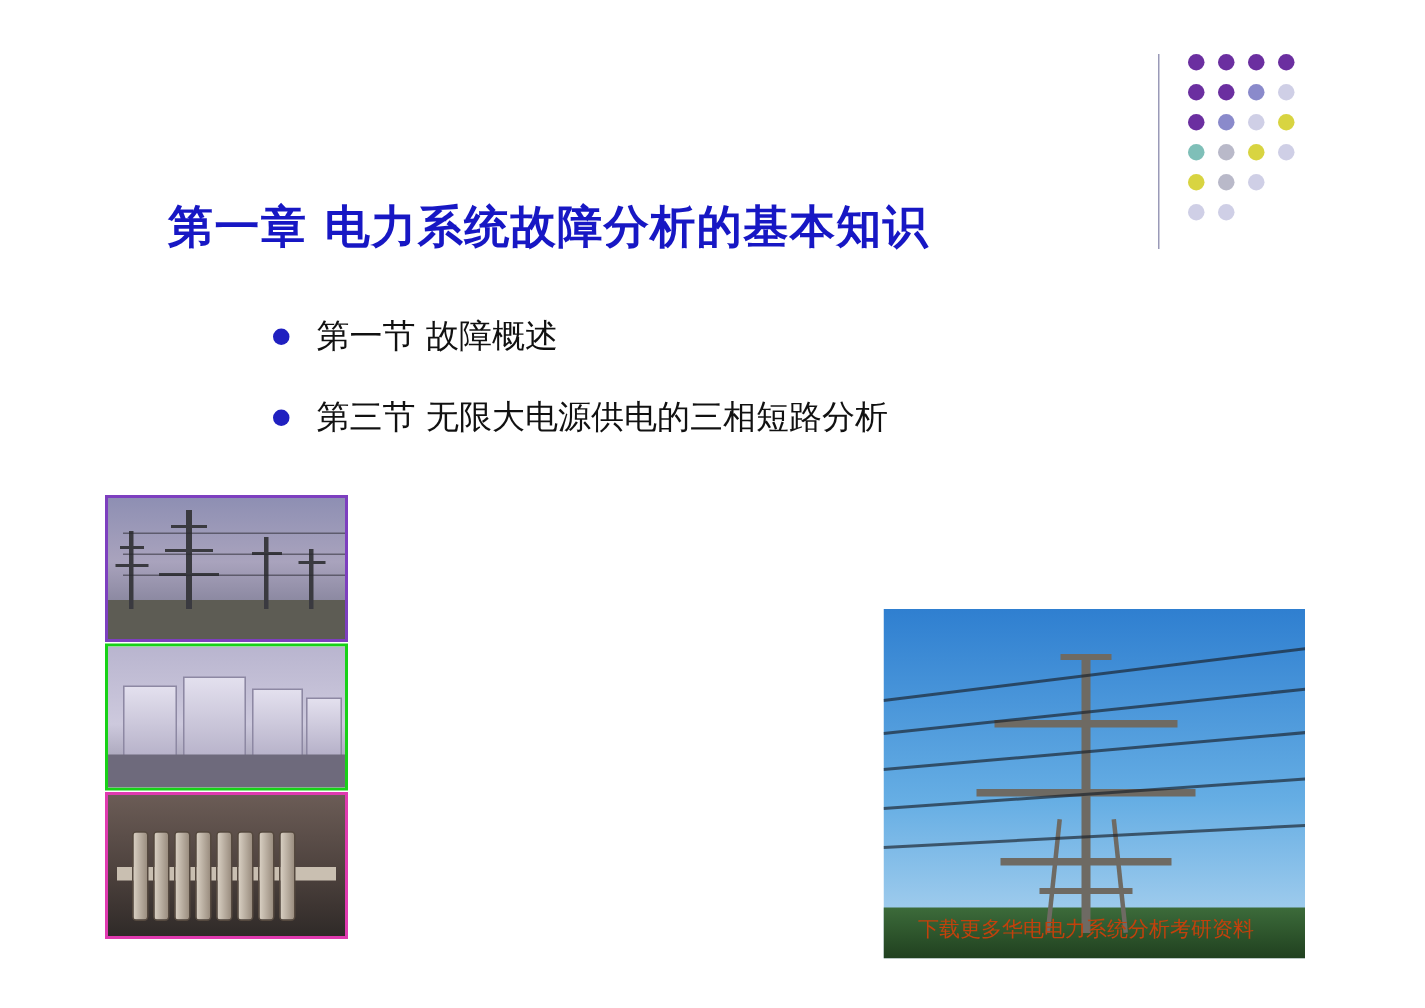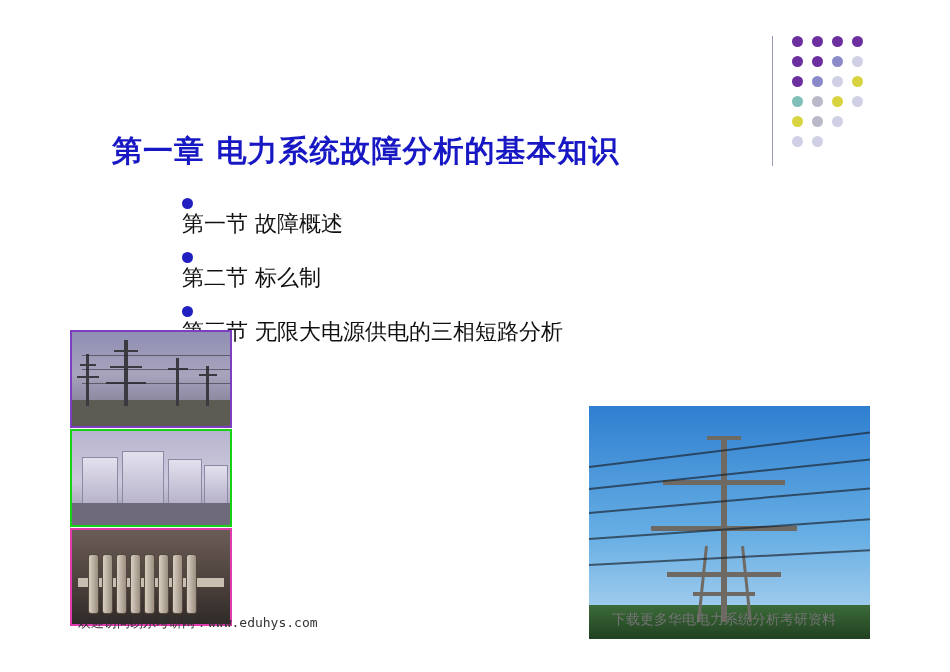--- a/index.html
+++ b/index.html
@@ -25,21 +25,21 @@
   
   .title{
     position:absolute;left:112px;top:115px;
     font-family:"DejaVu Sans", sans-serif;
     font-size:30px;font-weight:bold;color:#1717c4;
     letter-spacing:1px;white-space:nowrap;margin-top:16px;
   }
   
   .bullets{position:absolute;left:182px;top:198px;}
   .bullet-row{
-    display:flex;align-items:flex-start;height:52px;margin-bottom:2px;flex-direction:column;
+    display:flex;align-items:center;height:52px;margin-bottom:2px;
   }
   .bullet-dot{
     width:11px;height:11px;border-radius:50%;background:#2020c0;
     margin-right:18px;flex:0 0 auto;
   }
   .bullet-text{
     font-family:"DejaVu Sans", sans-serif;
     font-size:22px;color:#111111;white-space:nowrap;
   }
   
@@ -74,21 +74,21 @@
   .bigphoto .cable{position:absolute;height:1.5px;background:rgba(25,30,40,.65);transform-origin:left center;}
   
   .footer-left{
     position:absolute;left:78px;top:614px;
     font-family:"DejaVu Sans Mono", monospace;
     font-size:13px;color:#333333;white-space:nowrap;
   }
   .footer-right{
     position:absolute;left:612px;top:611px;
     font-family:Liberation Sans, sans-serif;
-    font-size:14px;color:#737373;white-space:nowrap;
+    font-size:14px;color:#c2410c;white-space:nowrap;
   }
 </style>
 </head>
 <body>
 
 <div class="slide">
 
   <div class="dotgrid">
     <div class="vline"></div>
 
@@ -119,24 +119,20 @@
     <div class="dot" style="left:20px;top:100px;background:#CFCFE6;"></div>
     <div class="dot" style="left:40px;top:100px;background:#CFCFE6;"></div>
   </div>
 
   <div class="title">第一章 电力系统故障分析的基本知识</div>
 
   <div class="bullets">
     <div class="bullet-row">
       <span class="bullet-dot"></span>
       <span class="bullet-text">第一节 故障概述</span>
-    </div>
-    <div class="bullet-row">
-      <span class="bullet-dot"></span>
-      <span class="bullet-text">第二节 标么制</span>
     </div>
     <div class="bullet-row">
       <span class="bullet-dot"></span>
       <span class="bullet-text">第三节 无限大电源供电的三相短路分析</span>
     </div>
   </div>
 
   <div class="photo-strip">
 
     <div class="photo p1">
@@ -195,16 +191,15 @@
     <div class="tower" style="left:112px;top:140px;width:3px;height:76px;transform:rotate(6deg);"></div>
     <div class="tower" style="left:156px;top:140px;width:3px;height:76px;transform:rotate(-6deg);"></div>
 
     <div class="cable" style="left:0;top:60px;width:300px;transform:rotate(-7deg);"></div>
     <div class="cable" style="left:0;top:82px;width:300px;transform:rotate(-6deg);"></div>
     <div class="cable" style="left:0;top:106px;width:300px;transform:rotate(-5deg);"></div>
     <div class="cable" style="left:0;top:132px;width:300px;transform:rotate(-4deg);"></div>
     <div class="cable" style="left:0;top:158px;width:300px;transform:rotate(-3deg);"></div>
   </div>
 
-  <div class="footer-left">欢迎访问易尔考研网：www.eduhys.com</div>
   <div class="footer-right">下载更多华电电力系统分析考研资料</div>
 
 </div>
 
 </body></html>

